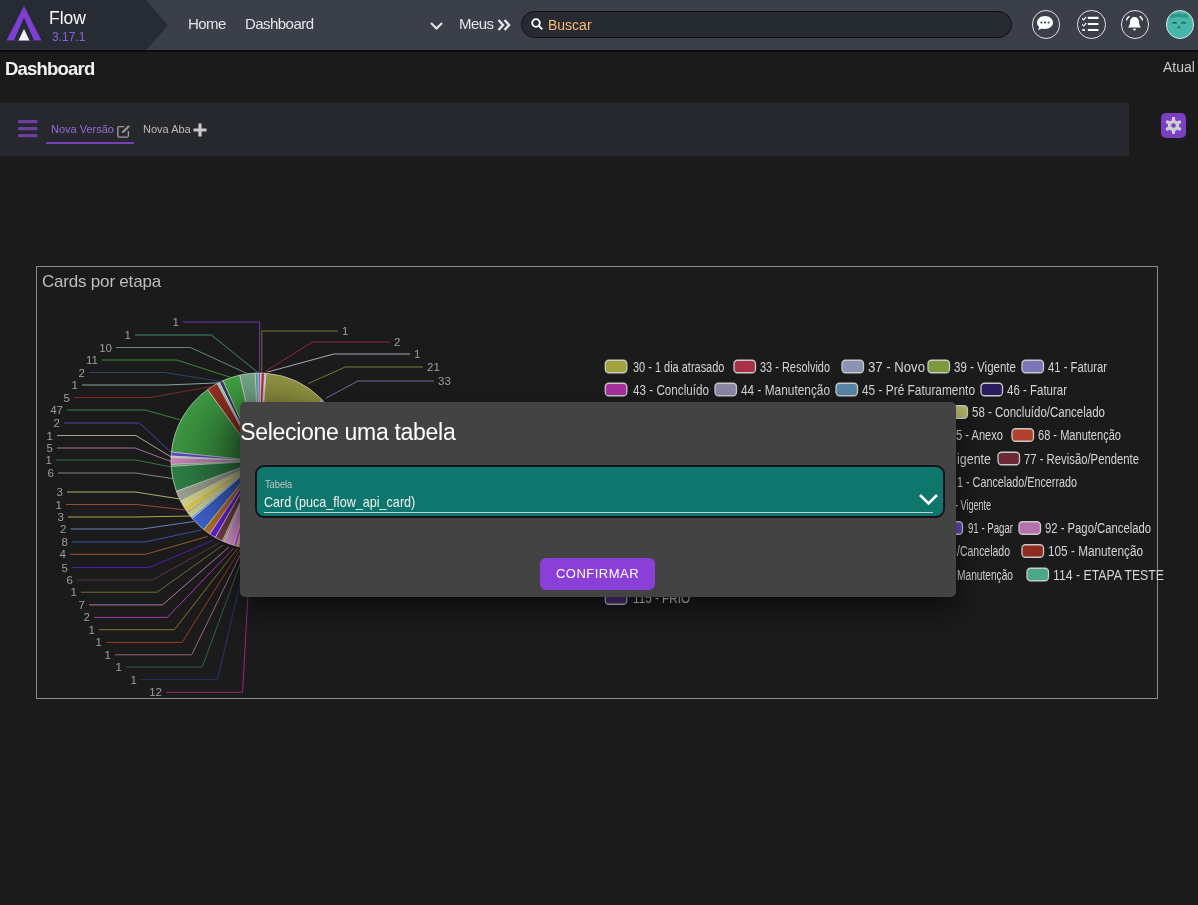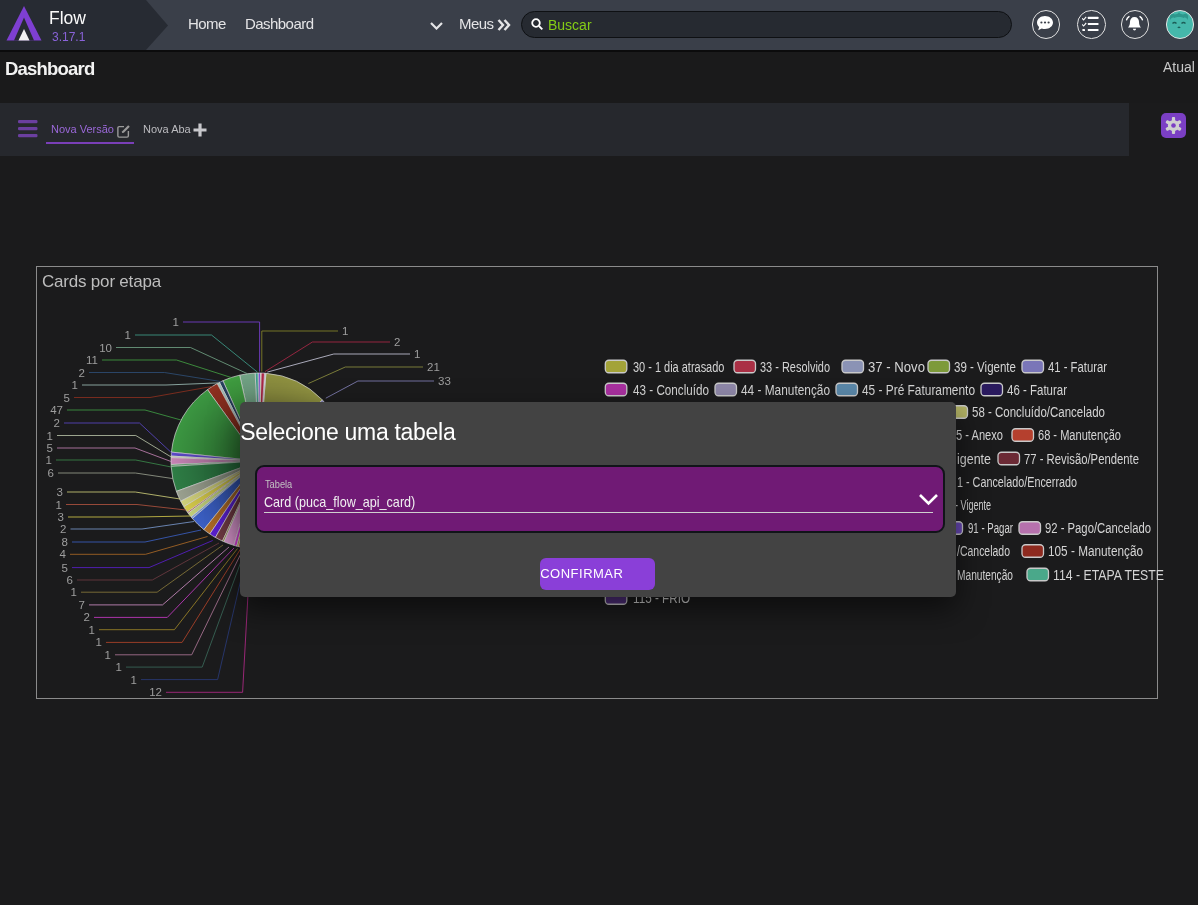--- a/index.html
+++ b/index.html
@@ -4,21 +4,21 @@
 *{margin:0;padding:0;box-sizing:border-box}
 html,body{width:1198px;height:905px;background:#1b1b1c;font-family:"Liberation Sans",sans-serif;overflow:hidden;position:relative}
 .nav{position:absolute;left:0;top:0;width:1198px;height:52px;background:#3a3f49;border-bottom:2px solid #0b0b0c}
 .navlink{position:absolute;top:0;height:50px;line-height:48px;color:#e4e4e6;font-size:15px;letter-spacing:-0.55px}
 .search{position:absolute;left:521px;top:10.5px;width:491px;height:27px;border-radius:13.5px;background:#262a31;border:1.5px solid #0e1013}
 .circbtn{position:absolute;top:10px;width:28.5px;height:28.5px;border-radius:50%;border:1.5px solid #e2e2e2}
 .hdr{position:absolute;left:0;top:52px;width:1198px;height:51px;background:#1a1a1b}
 .toolbar{position:absolute;left:0;top:103px;width:1129px;height:52.5px;background:#26282d}
 .card{position:absolute;left:36px;top:265.5px;width:1122px;height:433px;border:1px solid #8b8b8b}
 .modal{position:absolute;left:240.2px;top:402.3px;width:715.8px;height:194.8px;background:#434343;border-radius:5px;box-shadow:0 12px 30px rgba(0,0,0,0.55);z-index:50}
-.selbox{position:absolute;left:14.5px;top:62.4px;width:690px;height:68px;background:#701a75;border-radius:9px;border:2px solid #111419}
+.selbox{position:absolute;left:14.5px;top:62.4px;width:690px;height:53px;background:#0f766e;border-radius:9px;border:2px solid #111419}
 </style></head>
 <body>
 <div style="position:absolute;left:0;top:103px;width:1198px;height:802px;background:#1b1b1c"></div>
 
 <div class="card"></div>
 <div style="position:absolute;left:42px;top:271.5px;font-size:17px;font-weight:normal;color:#bdbdbd;letter-spacing:-0.2px">Cards por etapa</div>
 <svg width="1198" height="905" viewBox="0 0 1198 905" style="position:absolute;left:0;top:0">
 <defs>
       <radialGradient id="shade" cx="0.5" cy="0.5" r="0.5">
         <stop offset="0%" stop-color="rgba(0,0,0,0.42)"></stop>
@@ -252,21 +252,21 @@
     </svg>
   <div class="navlink" style="left:459px">Meus</div>
   <svg width="14" height="12" viewBox="0 0 14 12" style="position:absolute;left:497px;top:19px" fill="none" stroke="#e4e4e6" stroke-width="2.4">
       <path d="M1.5 1 L6 6 L1.5 11 M7.5 1 L12 6 L7.5 11"></path>
     </svg>
   <div class="search">
     <svg width="12" height="12" viewBox="0 0 12 12" style="position:absolute;left:9px;top:6px" fill="none" stroke="#fff" stroke-width="1.8">
       <circle cx="5" cy="5" r="3.8"></circle>
         <path d="M8 8 L11.3 11.3"></path>
     </svg>
-    <div style="position:absolute;left:26px;top:5px;font-size:14px;color:#84cc16">Buscar</div>
+    <div style="position:absolute;left:26px;top:5px;font-size:14px;color:#fdba74">Buscar</div>
   </div>
   <div class="circbtn" style="left:1031.5px">
     <svg width="17" height="16" viewBox="0 0 17 16" style="position:absolute;left:4px;top:4.5px">
       <path d="M8 0 C3.6 0 0 2.9 0 6.5 C0 8.2 0.8 9.7 2.1 10.9 L1.2 14.2 L4.8 12.4 C5.8 12.8 6.9 13 8 13 C12.4 13 16 10.1 16 6.5 C16 2.9 12.4 0 8 0 Z" fill="#fff"></path>
       <circle cx="4.4" cy="6.5" r="1.1" fill="#3a3f49"></circle>
         <circle cx="8" cy="6.5" r="1.1" fill="#3a3f49"></circle>
         <circle cx="11.6" cy="6.5" r="1.1" fill="#3a3f49"></circle>
     </svg>
   </div>
   <div class="circbtn" style="left:1077.2px">
@@ -300,14 +300,14 @@
 <div class="modal">
   <div style="position:absolute;left:0;top:17px;width:100%;text-align:left;font-size:23px;color:#fff;letter-spacing:-0.3px">Selecione uma tabela</div>
   <div class="selbox">
     <div style="position:absolute;left:8px;top:11px;font-size:11px;color:#c2c2c2;transform:scaleX(0.84);transform-origin:left">Tabela</div>
     <div style="position:absolute;left:7px;top:26px;font-size:15px;color:#f0f0f0;transform:scaleX(0.84);transform-origin:left;white-space:nowrap">Card (puca_flow_api_card)</div>
     <div style="position:absolute;left:7px;top:45px;width:669px;height:1.4px;background:#cfcfcf"></div>
     <svg width="21" height="13" viewBox="0 0 21 13" style="position:absolute;left:661px;top:26px" fill="none" stroke="#fff" stroke-width="2.6">
         <path d="M2 2 L10.5 10.5 L19 2"></path>
       </svg>
   </div>
-  <div style="position:absolute;left:300px;top:155.7px;width:114.6px;height:31.8px;background:#8a3fd8;border-radius:6px;line-height:31.8px;font-size:13px;letter-spacing:0.5px;color:#fff">CONFIRMAR</div>
+  <div style="position:absolute;left:300px;top:155.7px;width:114.6px;height:31.8px;background:#8a3fd8;border-radius:6px;text-align:center;line-height:31.8px;font-size:13px;letter-spacing:0.5px;color:#fff">CONFIRMAR</div>
 </div>
 
 </body></html>

